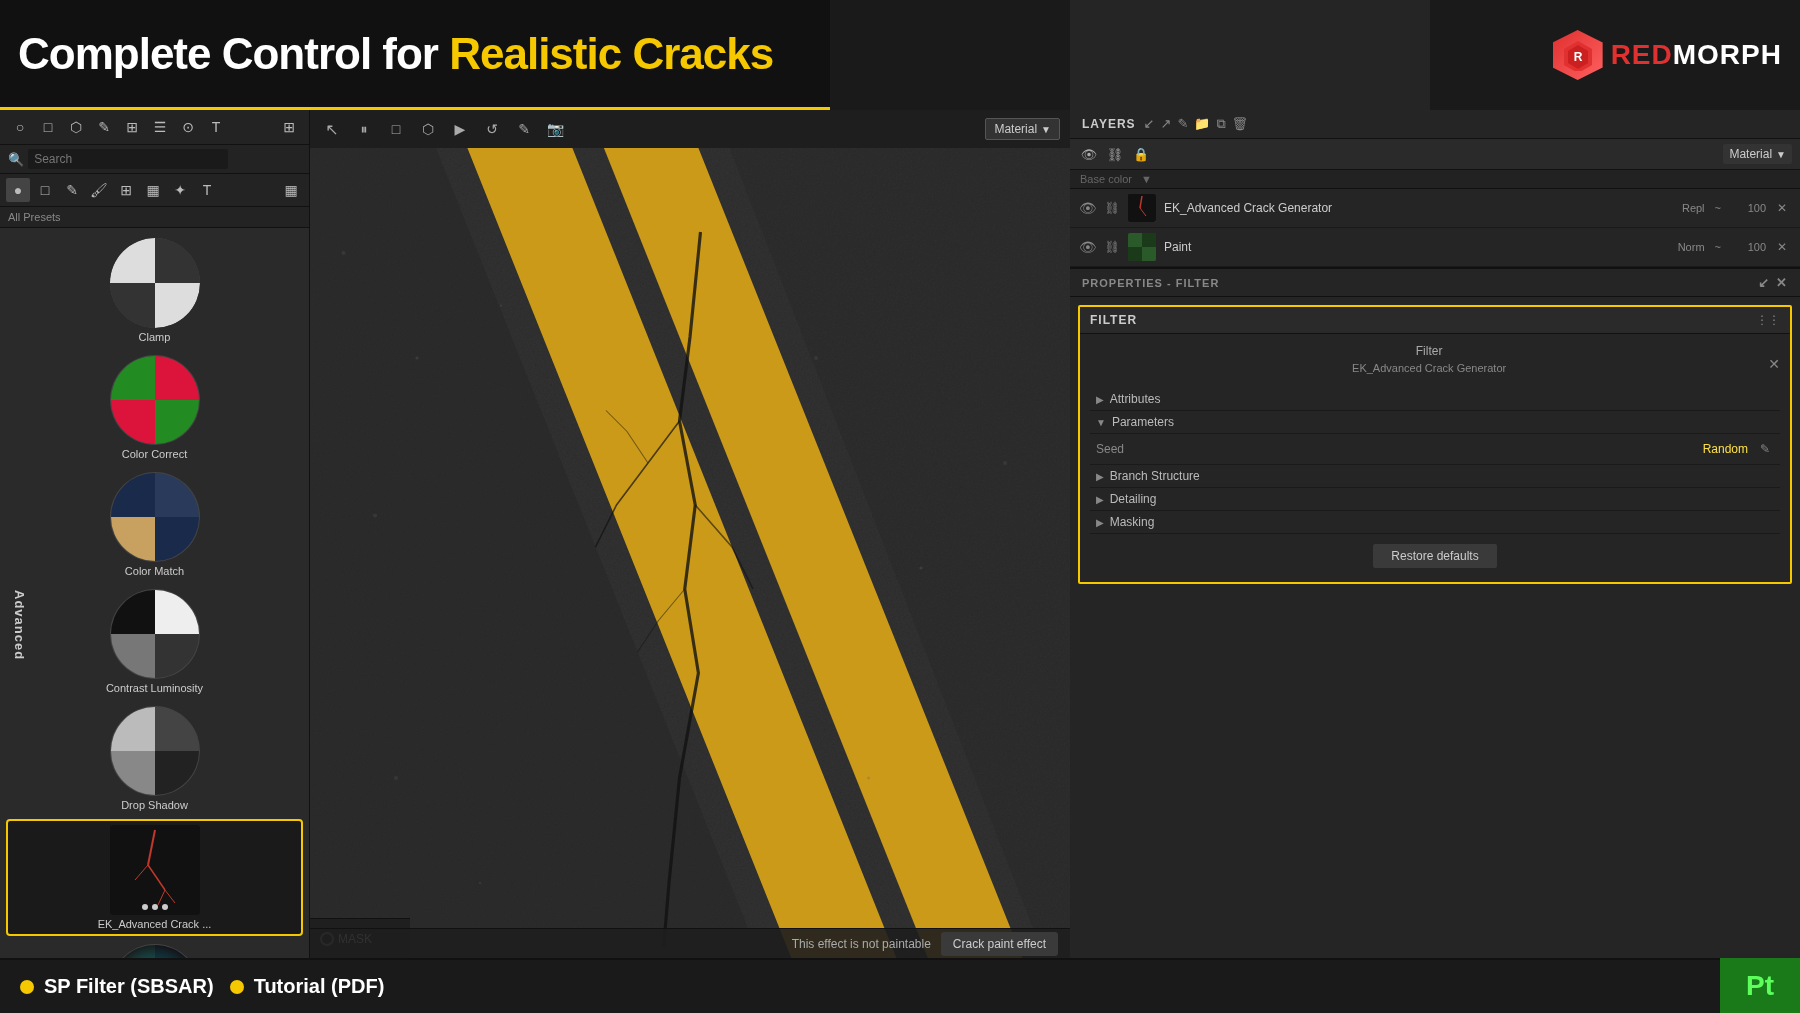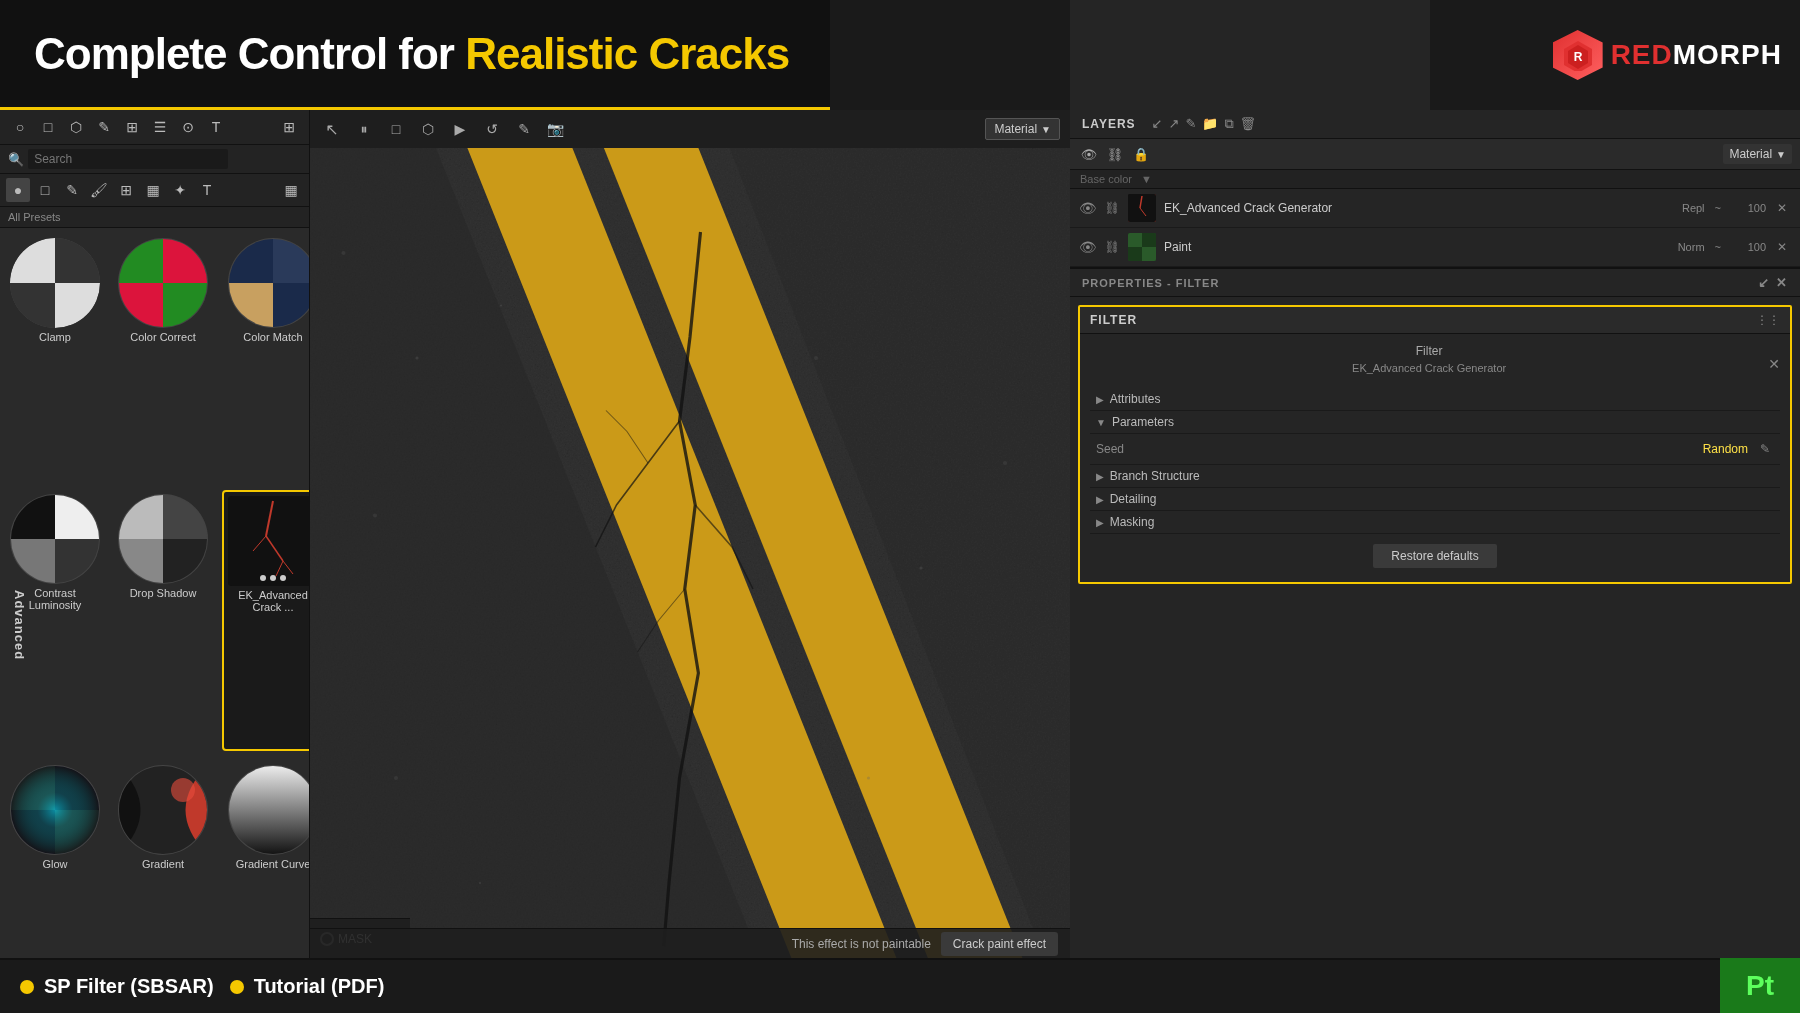--- a/index.html
+++ b/index.html
@@ -26,21 +26,21 @@
 
     #top-title-area {
       position: absolute;
       left: 0; top: 0;
       width: 830px;
       height: 110px;
       background: #111;
       z-index: 10;
       display: flex;
       align-items: center;
-      padding: 18px 34px;
+      padding: 18px 18px;
       border-bottom: 3px solid #f5c800;
     }
 
     .title-text {
       font-size: 44px;
       font-weight: 900;
       color: #fff;
       letter-spacing: -1px;
     }
 
@@ -112,22 +112,22 @@
       background: #232323;
       padding: 4px 8px;
       font-size: 11px;
       color: #888;
       border-bottom: 1px solid #111;
     }
 
     #filter-grid {
       padding: 6px;
       display: grid;
-      grid-template-columns: 1fr 1fr 1fr;
-      gap: 10px;
+      grid-template-columns: 1fr;
+      gap: 4px;
       overflow-y: auto;
       flex: 1;
     }
 
     .filter-item {
       display: flex;
       flex-direction: column;
       align-items: center;
       gap: 3px;
       cursor: pointer;
@@ -274,21 +274,21 @@
     #layers-section {
       margin-top: 110px;
       background: #252525;
       border-bottom: 1px solid #111;
     }
 
     #layers-header {
       padding: 6px 12px;
       display: flex;
       align-items: center;
-      gap: 16px;
+      gap: 8px;
       background: #252525;
       border-bottom: 1px solid #111;
     }
     .layers-title {
       font-size: 12px;
       font-weight: bold;
       color: #ccc;
       letter-spacing: 1px;
     }
 

